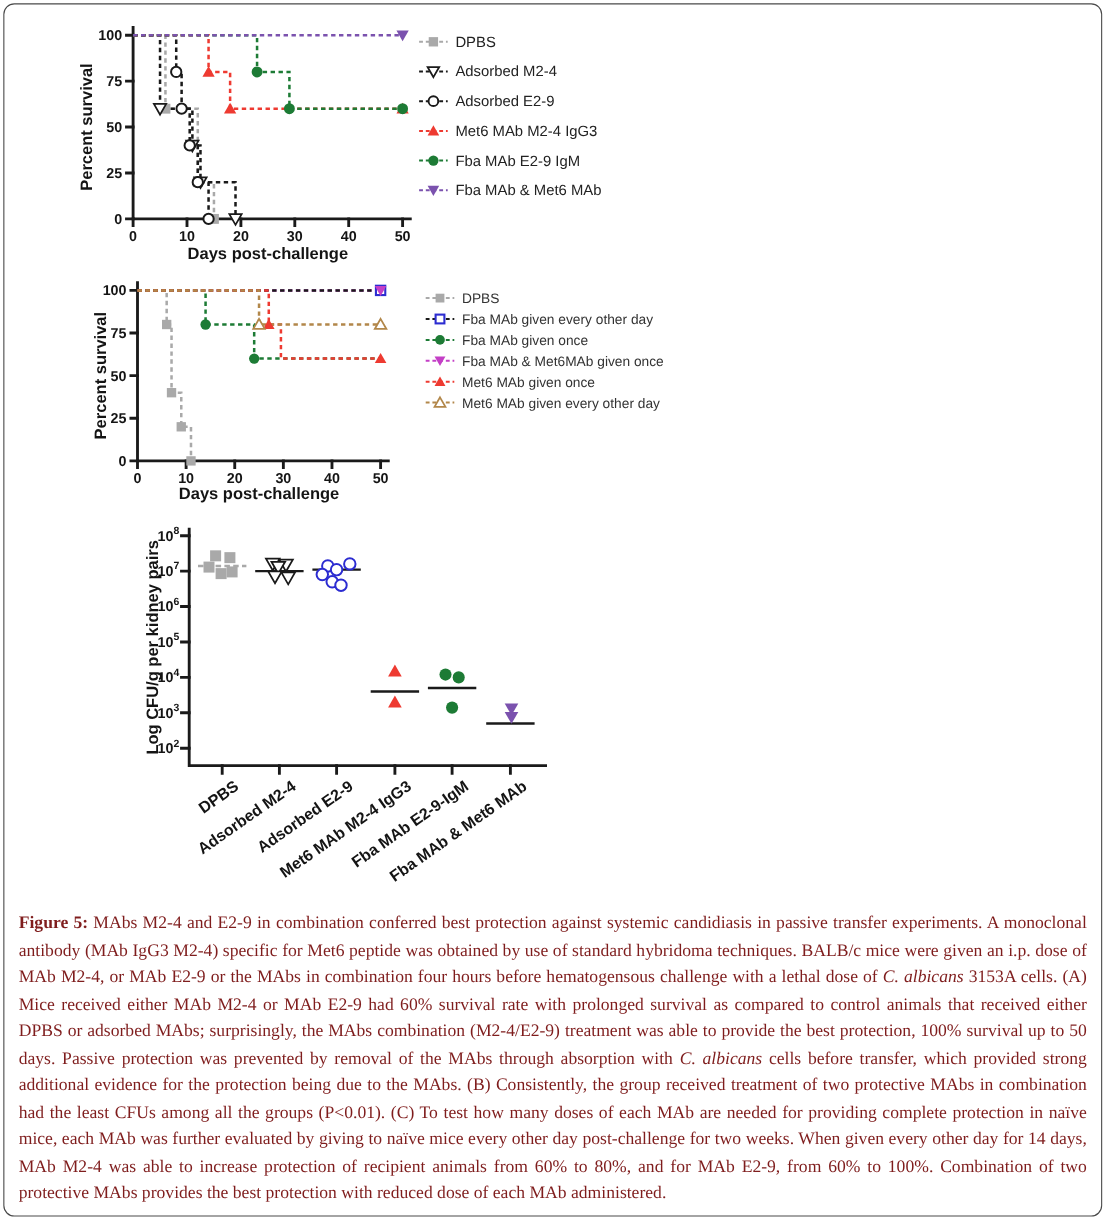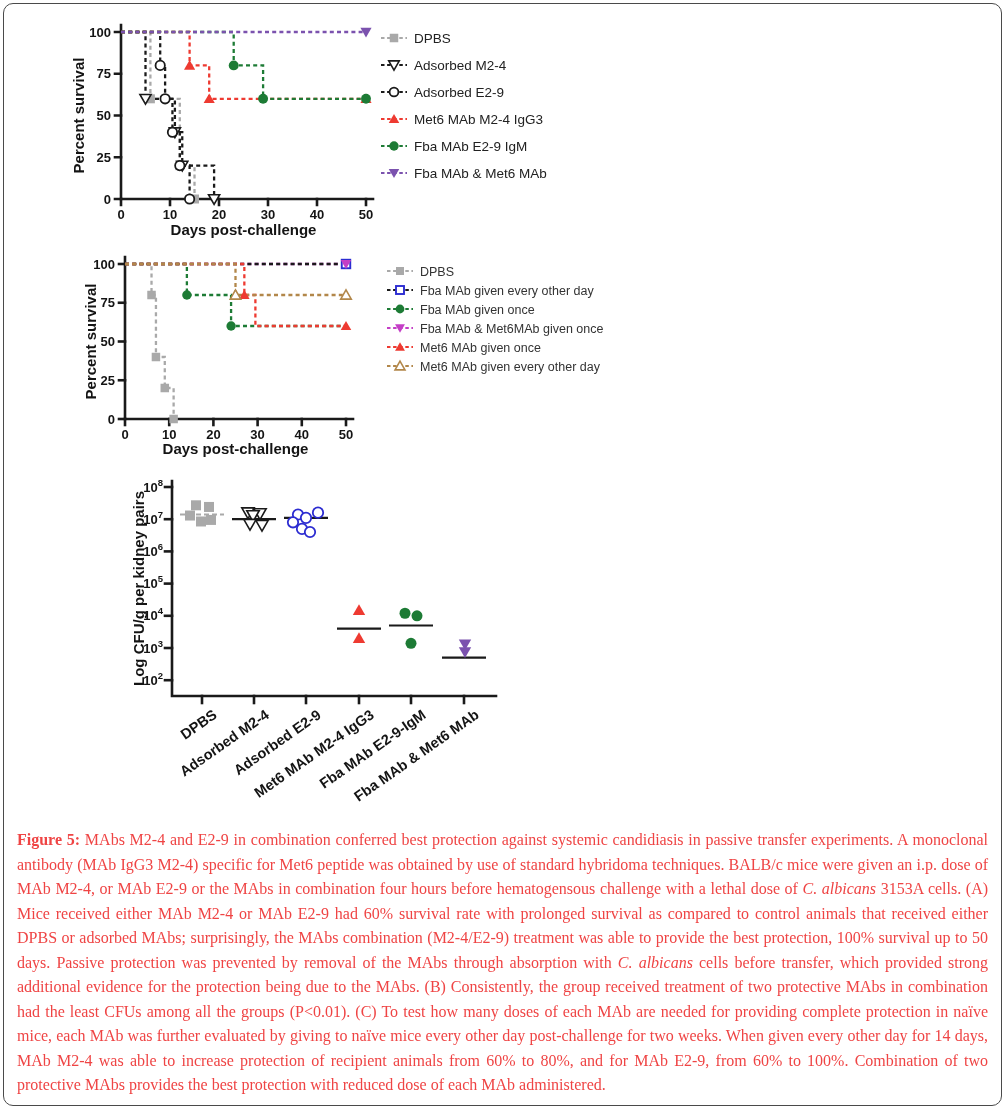--- a/index.html
+++ b/index.html
@@ -11,21 +11,21 @@
   #chartC{top:245px;width:1005px;height:220px;}
   #chartB{top:465px;width:1005px;height:365px;}
   svg text{fill:#141414;}
   .tick{font:bold 13px "Liberation Sans",sans-serif;}
   .axl{font:bold 15px "Liberation Sans",sans-serif;}
   .leg{font:13.5px "Liberation Sans",sans-serif;fill:#222;}
   .leg2{font:12.5px "Liberation Sans",sans-serif;fill:#333;}
   .catl{font:bold 14.5px "Liberation Sans",sans-serif;}
   .caption{position:absolute;top:824px;left:13px;right:13px;margin:0;
     font-family:"Liberation Serif",serif;font-size:16px;line-height:24.5px;
-    text-align:justify;color:#ef4444;}
+    text-align:justify;color:#7f1d1d;}
 </style>
 </head>
 <body>
 
 <div class="page">
   <div class="charts">
     <svg id="chartA" viewBox="0 0 1005 245">
         <g stroke="#1a1a1a" stroke-width="2.6" stroke-linecap="square">
           <path d="M 117 21 L 117 195 L 369 195" fill="none"></path>
           <line x1="117" x2="111" y1="195" y2="195"></line>

